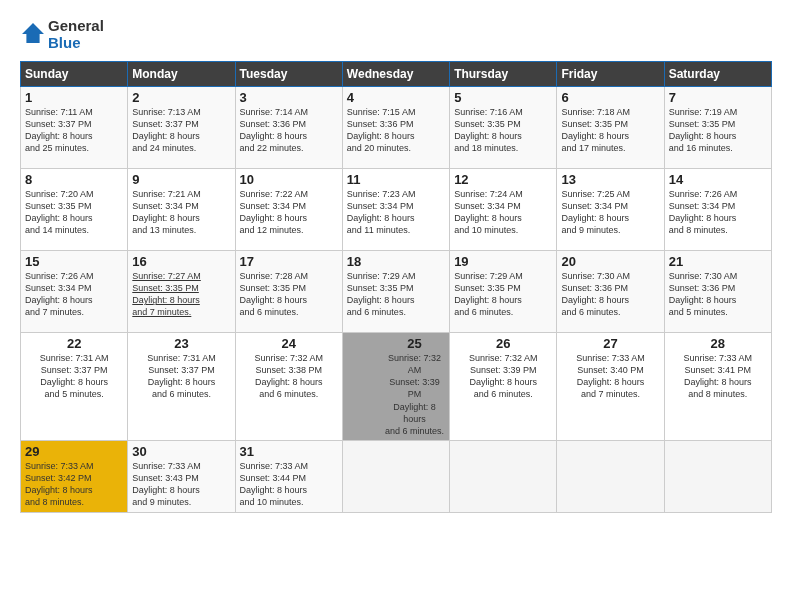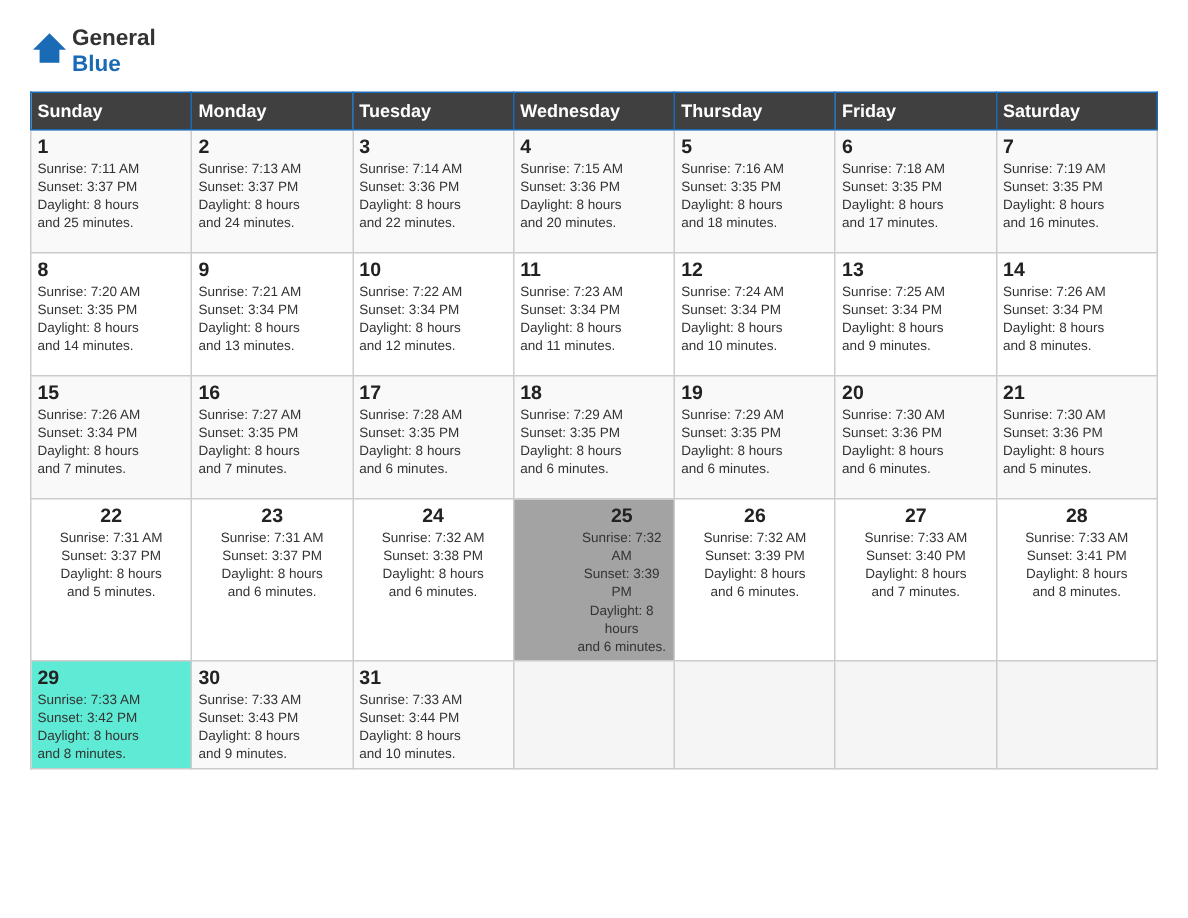--- a/index.html
+++ b/index.html
@@ -231,21 +231,21 @@
         <tr style="background: rgb(249, 249, 249);">
           <td style="background: rgb(249, 249, 249);">
             <span class="day-num">15</span>
             <div class="day-info" style="white-space: pre-line;">Sunrise: 7:26 AM
 Sunset: 3:34 PM
 Daylight: 8 hours
 and 7 minutes.</div>
           </td>
           <td style="background: rgb(249, 249, 249);">
             <span class="day-num">16</span>
-            <div class="day-info" style="white-space: pre-line;">Sunrise: 7:27 AM
+            <div class="day-info" style="white-space: pre-line; text-decoration: underline;">Sunrise: 7:27 AM
 Sunset: 3:35 PM
 Daylight: 8 hours
 and 7 minutes.</div>
           </td>
           <td style="background: rgb(249, 249, 249);">
             <span class="day-num">17</span>
             <div class="day-info" style="white-space: pre-line;">Sunrise: 7:28 AM
 Sunset: 3:35 PM
 Daylight: 8 hours
 and 6 minutes.</div>
@@ -324,21 +324,21 @@
           </td>
           <td style="background: rgb(255, 255, 255);">
             <span class="day-num">28</span>
             <div class="day-info" style="white-space: pre-line;">Sunrise: 7:33 AM
 Sunset: 3:41 PM
 Daylight: 8 hours
 and 8 minutes.</div>
           </td>
         </tr>
         <tr class="last-row" style="background: rgb(249, 249, 249);">
-          <td style="background: #5eead4;">
+          <td style="background: #eab308;">
             <span class="day-num">29</span>
             <div class="day-info" style="white-space: pre-line;">Sunrise: 7:33 AM
 Sunset: 3:42 PM
 Daylight: 8 hours
 and 8 minutes.</div>
           </td>
           <td style="background: rgb(249, 249, 249);">
             <span class="day-num">30</span>
             <div class="day-info" style="white-space: pre-line;">Sunrise: 7:33 AM
 Sunset: 3:43 PM

